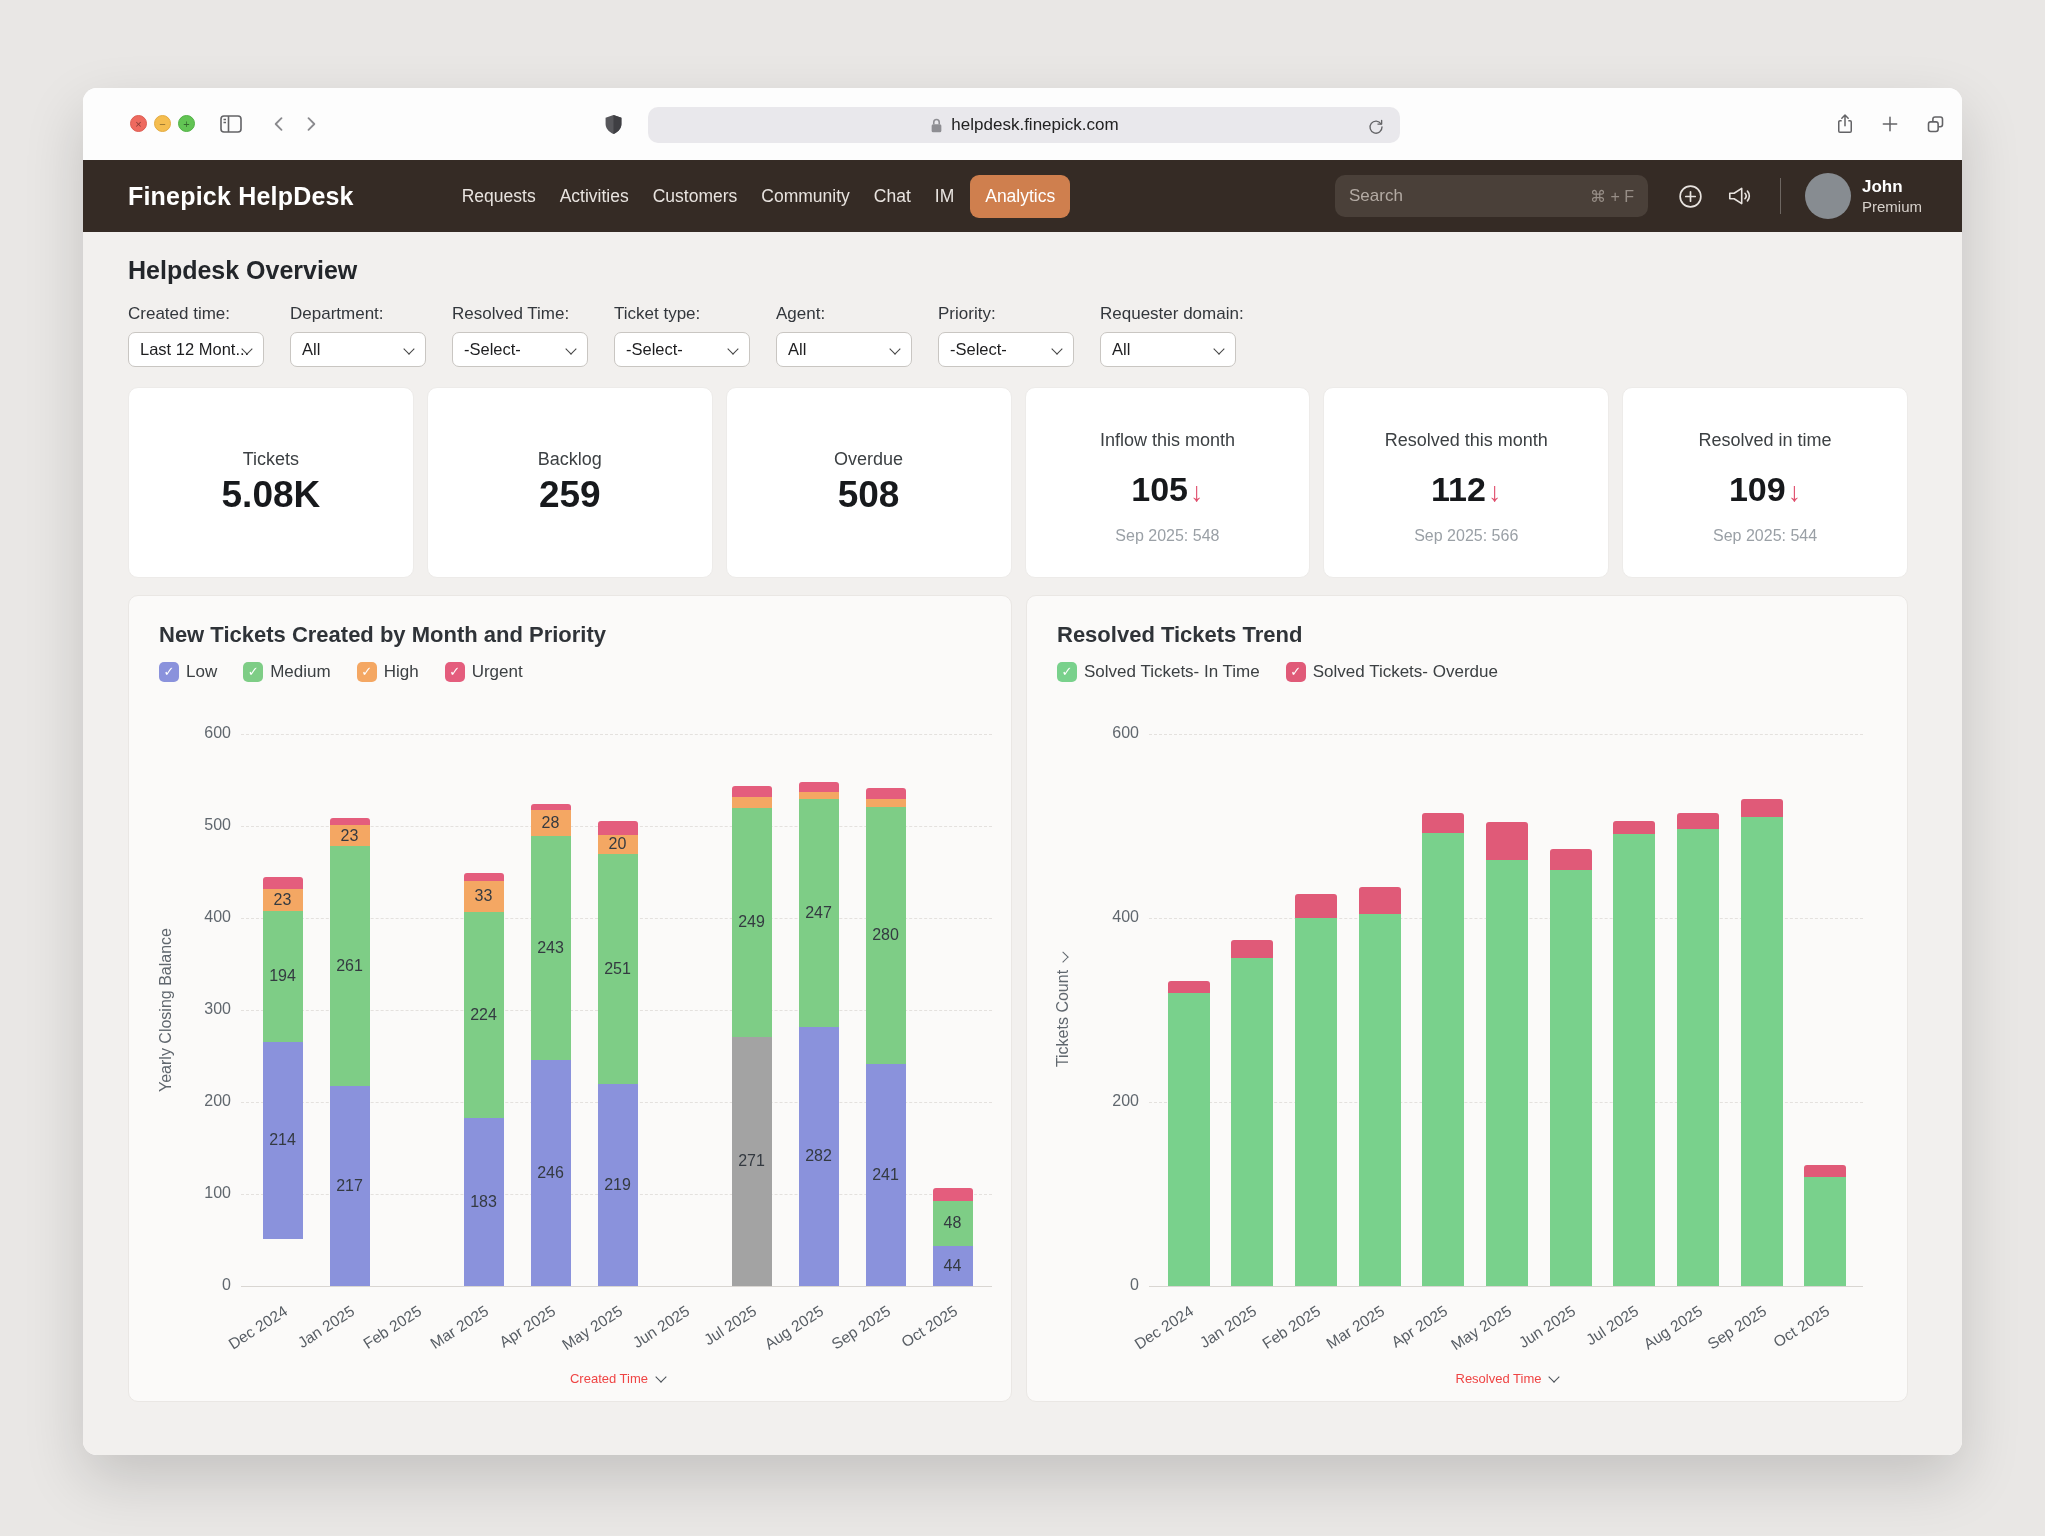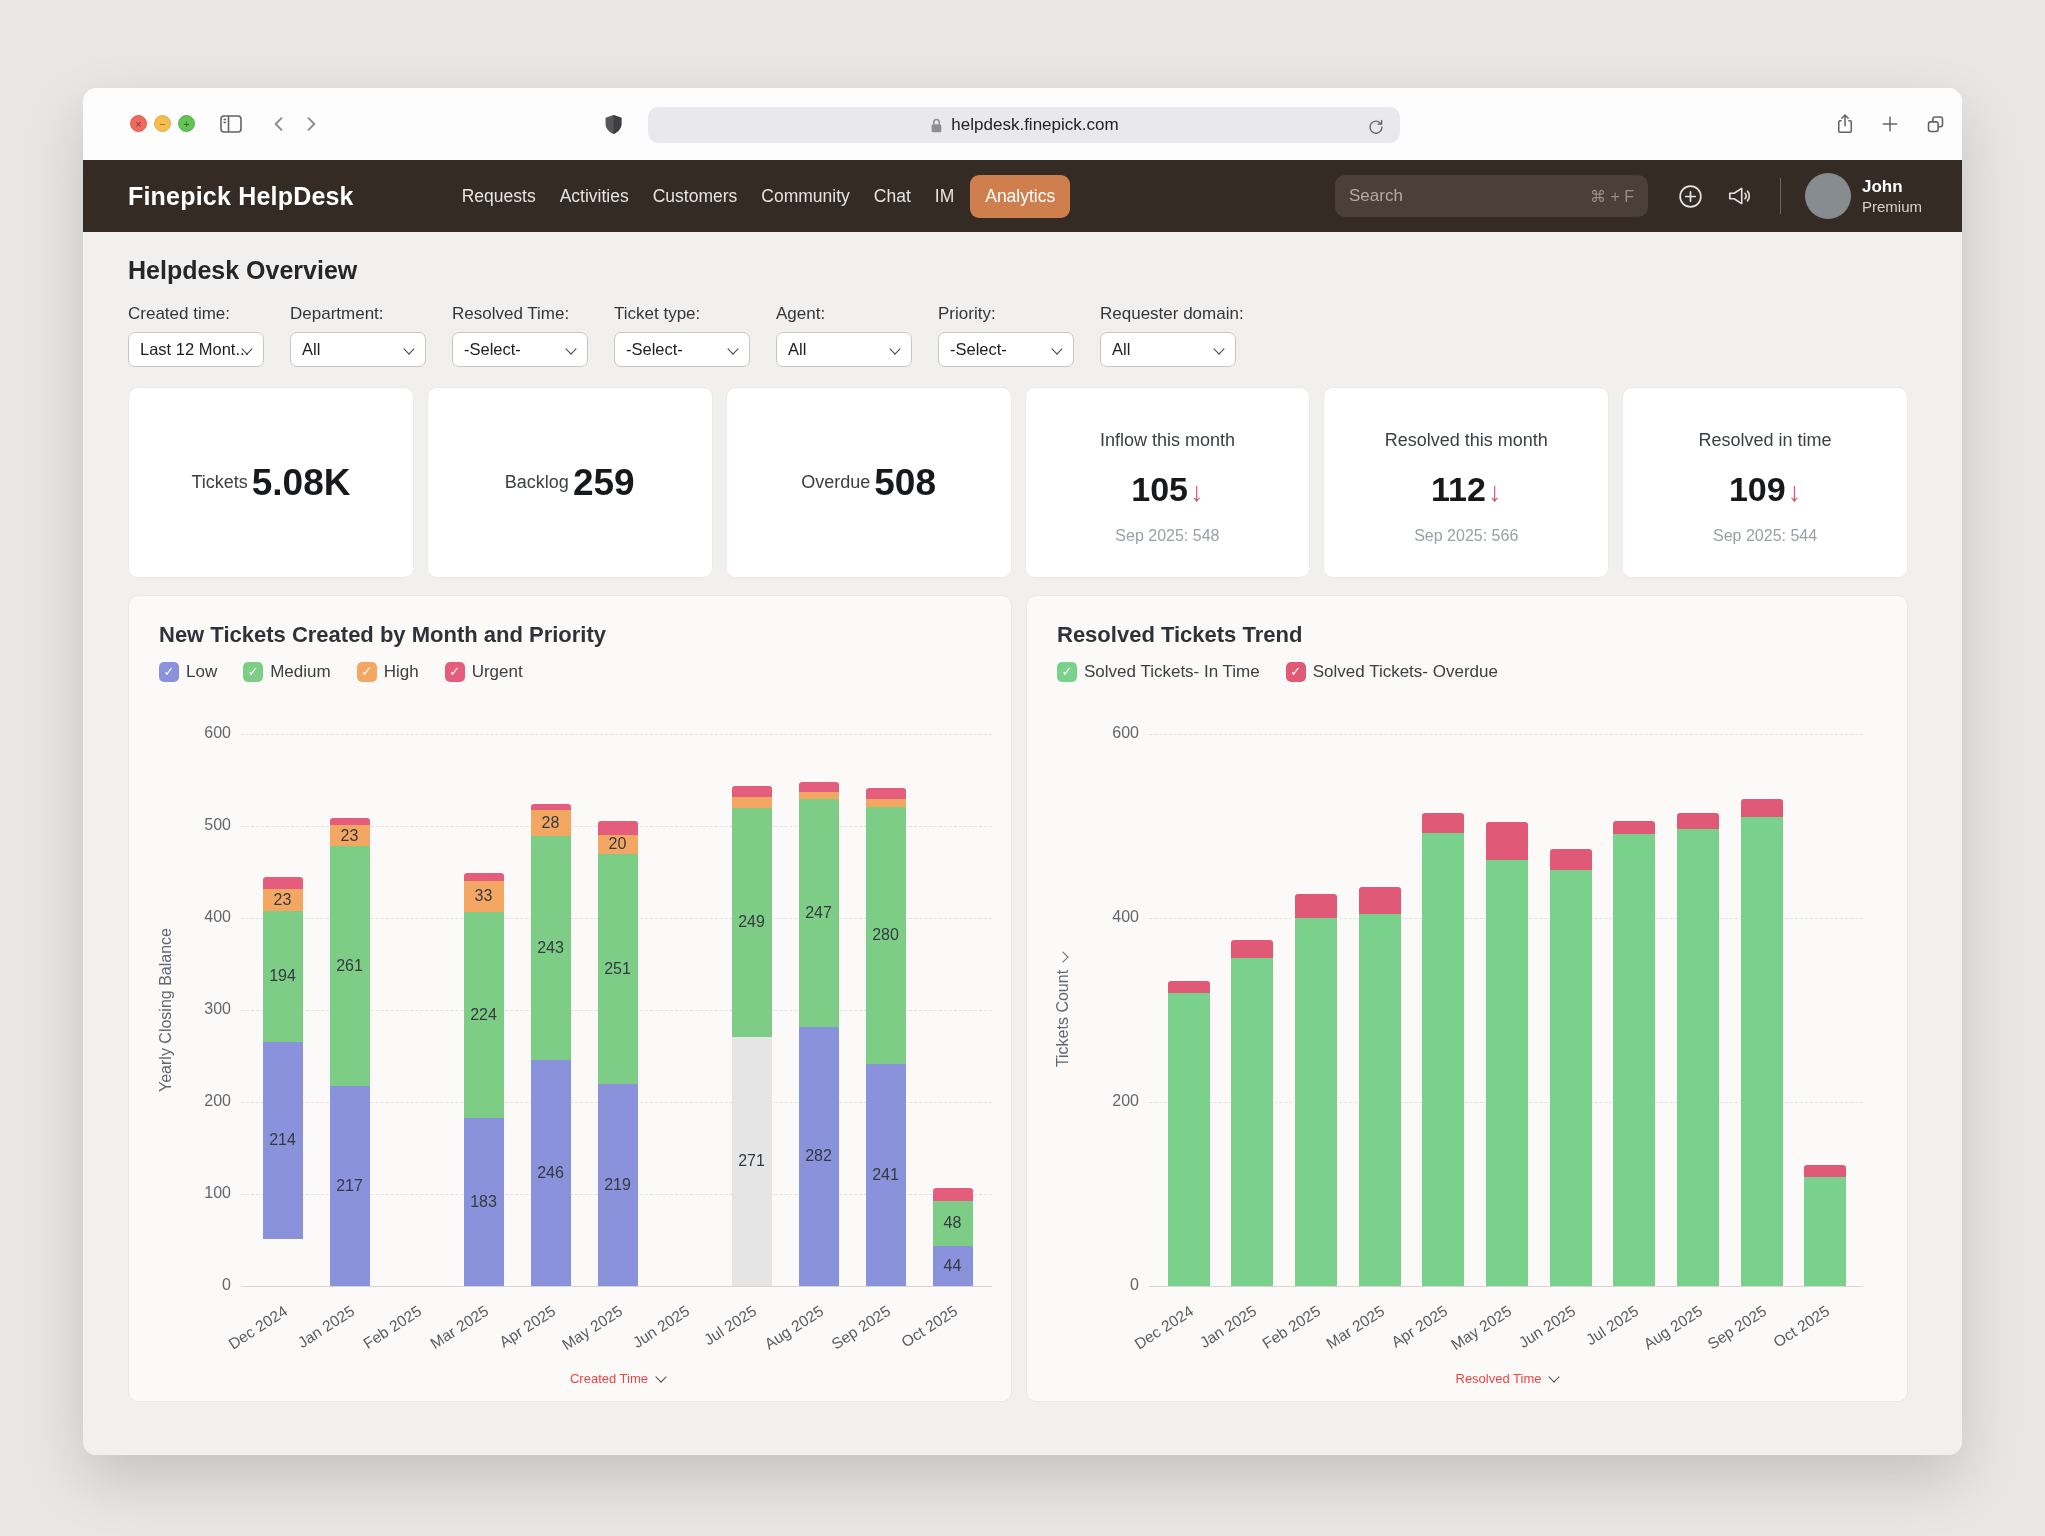--- a/index.html
+++ b/index.html
@@ -57,21 +57,21 @@
                border-radius:7px; font-size:16.5px; color:#1d1d1f; line-height:33px; padding:0 26px 0 11px;
                white-space:nowrap; overflow:hidden; cursor:pointer; }
   .selectbox .chev { position:absolute; right:12px; top:12px; color:#444; }
 
   .chev { display:inline-block; width:8px; height:8px; border-right:1.8px solid currentColor;
           border-bottom:1.8px solid currentColor; transform:rotate(45deg); }
 
   .stats { position:absolute; left:45px; top:155px; width:1780px; height:191px;
            display:grid; grid-template-columns:repeat(6,1fr); gap:13px; }
   .card { background:#fff; border:1px solid #edebe9; border-radius:10px; position:relative; }
-  .card-simple { display:flex; flex-direction:row; align-items:center; justify-content:center; gap:4px; }
+  .card-simple { display:flex; flex-direction:column; align-items:center; justify-content:center; gap:4px; }
   .card-label { font-size:18px; color:#3c4043; }
   .card-value { font-size:37px; font-weight:bold; color:#17191c; }
   .card-trend { display:flex; flex-direction:column; align-items:center; justify-content:space-between; padding:42px 0 32px; }
   .card-trend .card-value { font-size:34px; }
   .trend-arrow { color:#e0506e; font-size:27px; font-weight:bold; margin-left:2px; }
   .card-sub { font-size:16px; color:#9aa0a6; }
 
   .charts { position:absolute; left:45px; top:363px; display:flex; gap:14px; }
   .chart-panel { width:884px; height:807px; background:#fbfaf9; border:1px solid #eae7e4; border-radius:10px;
                  position:relative; }
@@ -345,21 +345,21 @@
               </div>
             </div>
             <div class="xlab" style="left: 394.5px; top: 706px;">May 2025</div>
             <div class="xlab" style="left: 461.5px; top: 706px;">Jun 2025</div>
             <div class="bar" style="left: 602.5px; top: 190.44px; width: 40px; height: 499.56px;">
               <div class="seg top" style="height: 10.12px; background: rgb(228, 93, 125);"></div>
               <div class="seg" style="height: 11.04px; background: rgb(244, 167, 99);"></div>
               <div class="seg" style="height: 229.08px; background: rgb(126, 205, 134);">
                 <span class="seg-label">249</span>
               </div>
-              <div class="seg" style="height: 249.32px; background: #e5e5e5;">
+              <div class="seg" style="height: 249.32px; background: #a3a3a3;">
                 <span class="seg-label">271</span>
               </div>
             </div>
             <div class="xlab" style="left: 528.5px; top: 706px;">Jul 2025</div>
             <div class="bar" style="left: 669.5px; top: 185.84px; width: 40px; height: 504.16px;">
               <div class="seg top" style="height: 10.12px; background: rgb(228, 93, 125);"></div>
               <div class="seg" style="height: 7.36px; background: rgb(244, 167, 99);"></div>
               <div class="seg" style="height: 227.24px; background: rgb(126, 205, 134);">
                 <span class="seg-label">247</span>
               </div>

